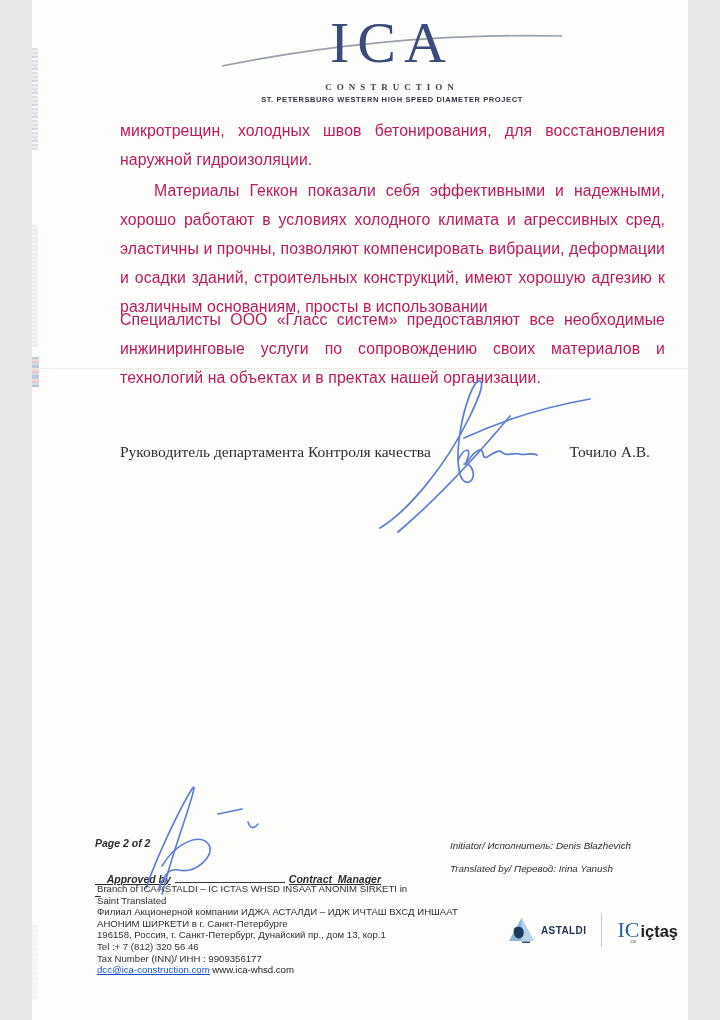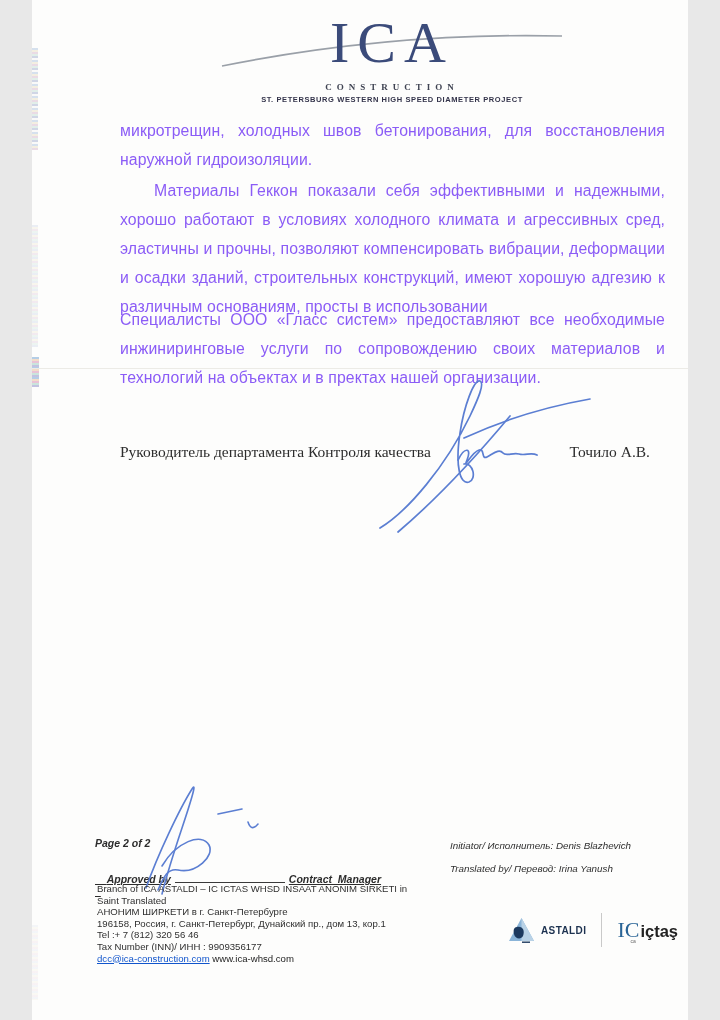--- a/index.html
+++ b/index.html
@@ -17,21 +17,21 @@
     font-size:58px;line-height:66px;color:#3b4b7a;letter-spacing:8px;font-weight:400;
   }
   .logo-construction{
     margin-top:2px;font-size:9px;letter-spacing:5px;color:#3f4352;
     font-family:"Liberation Serif",serif;font-weight:600;
   }
   .logo-tagline{margin-top:3px;font-size:7.5px;letter-spacing:0.6px;color:#33334a;font-weight:600;}
   
   .body-par{
     position:absolute;left:88px;width:545px;text-align:justify;
-    font-size:15.8px;line-height:29px;color:#8b5cf6;letter-spacing:0.1px;
+    font-size:15.8px;line-height:29px;color:#be185d;letter-spacing:0.1px;
   }
   #par1{top:100px;}
   #par2{top:160px;text-indent:34px;}
   #par3{top:289px;}
   
   .sig-row{
     position:absolute;top:443px;left:88px;width:530px;
     display:flex;justify-content:space-between;
     font-family:"Liberation Serif",serif;font-size:15.5px;color:#2d2d2d;
   }
@@ -124,20 +124,21 @@
       <path d="M 28,106 C 40,72 62,26 74,7 C 79,-1 74,16 64,46 C 54,76 48,96 44,112"></path>
       <path d="M 44,84 C 58,60 84,50 91,63 C 97,74 78,92 60,88 C 50,86 46,94 40,108"></path>
       <path d="M 100,32 L 124,27"></path>
       <path d="M 130,40 C 132,46 135,48 140,42"></path>
     </g>
   </svg>
 
   <div class="address">
     <div>Branch of ICA ASTALDI – IC ICTAS WHSD INSAAT ANONIM SIRKETI in</div>
     <div>Saint Translated</div>
+    <div>Филиал Акционерной компании ИДЖА АСТАЛДИ – ИДЖ ИЧТАШ ВХСД ИНШААТ</div>
     <div>АНОНИМ ШИРКЕТИ в г. Санкт-Петербурге</div>
     <div>196158, Россия, г. Санкт-Петербург, Дунайский пр., дом 13, кор.1</div>
     <div>Tel :+ 7 (812) 320 56 46</div>
     <div>Tax Number (INN)/ ИНН : 9909356177</div>
     <div>
       <a href="#">dcc@ica-construction.com</a>
       <span class="site">www.ica-whsd.com</span>
     </div>
   </div>
 

